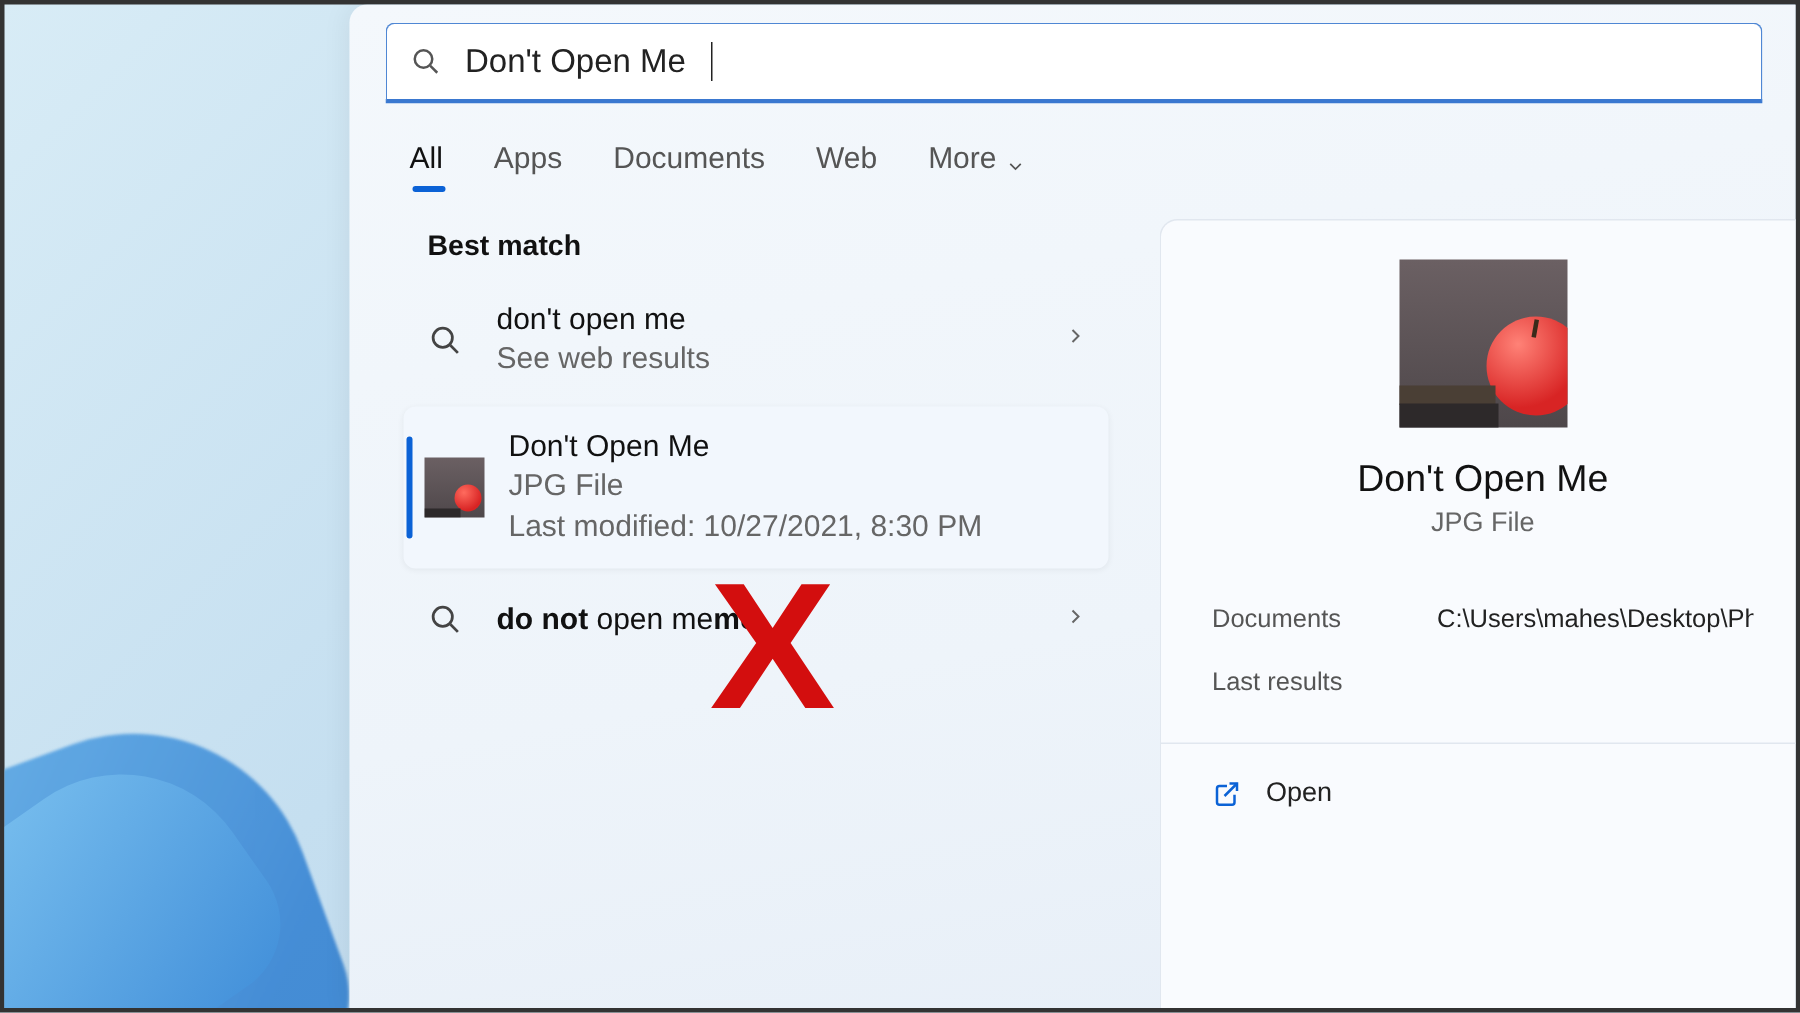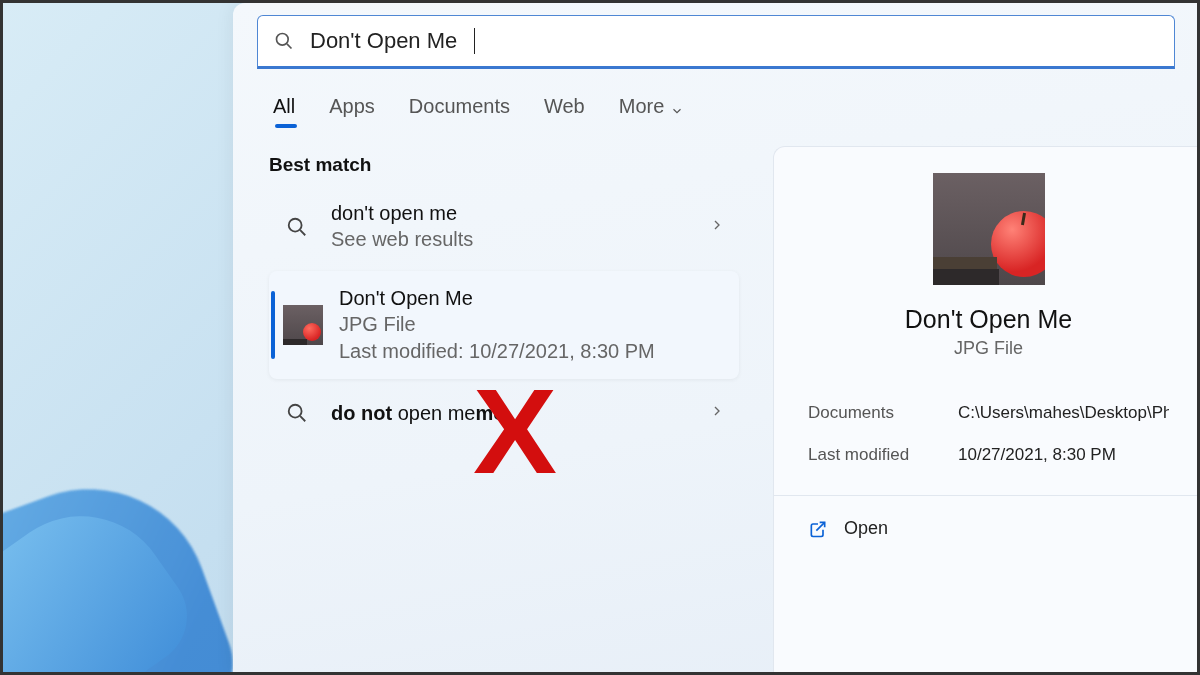--- a/index.html
+++ b/index.html
@@ -103,21 +103,21 @@
   }
 
   .left-col {
     width: 530px;
     padding: 0 24px 0 36px;
   }
   .left-col h4 {
     font-size: 19px;
     font-weight: 600;
     color: #111;
-    margin: 14px 0 14px 0;
+    margin: 14px 0 14px 16px;
   }
 
   .result {
     display: flex;
     align-items: center;
     gap: 16px;
     padding: 10px 14px 10px 10px;
     border-radius: 8px;
     position: relative;
   }
@@ -322,22 +322,21 @@
         <div class="preview-thumb">
             <div class="stem"></div>
           </div>
       </div>
       <div class="preview-title">Don't Open Me</div>
       <div class="preview-sub">JPG File</div>
 
       <div class="meta">
         <div class="label">Documents</div>
         <div class="val">C:\Users\mahes\Desktop\Phot</div>
-        <div class="label">Last modified</div>
-        <div class="val">10/27/2021, 8:30 PM</div>
+        <div class="label">Last results</div>
       </div>
 
       <div class="divider"></div>
 
       <div class="action">
         <svg width="20" height="20" viewBox="0 0 24 24" fill="none" stroke="#0b62d6" stroke-width="2">
           <path d="M18 13v6a2 2 0 0 1-2 2H6a2 2 0 0 1-2-2V8a2 2 0 0 1 2-2h6"></path>
           <polyline points="14 4 20 4 20 10"></polyline>
             <line x1="10" y1="14" x2="20" y2="4"></line>
         </svg>

